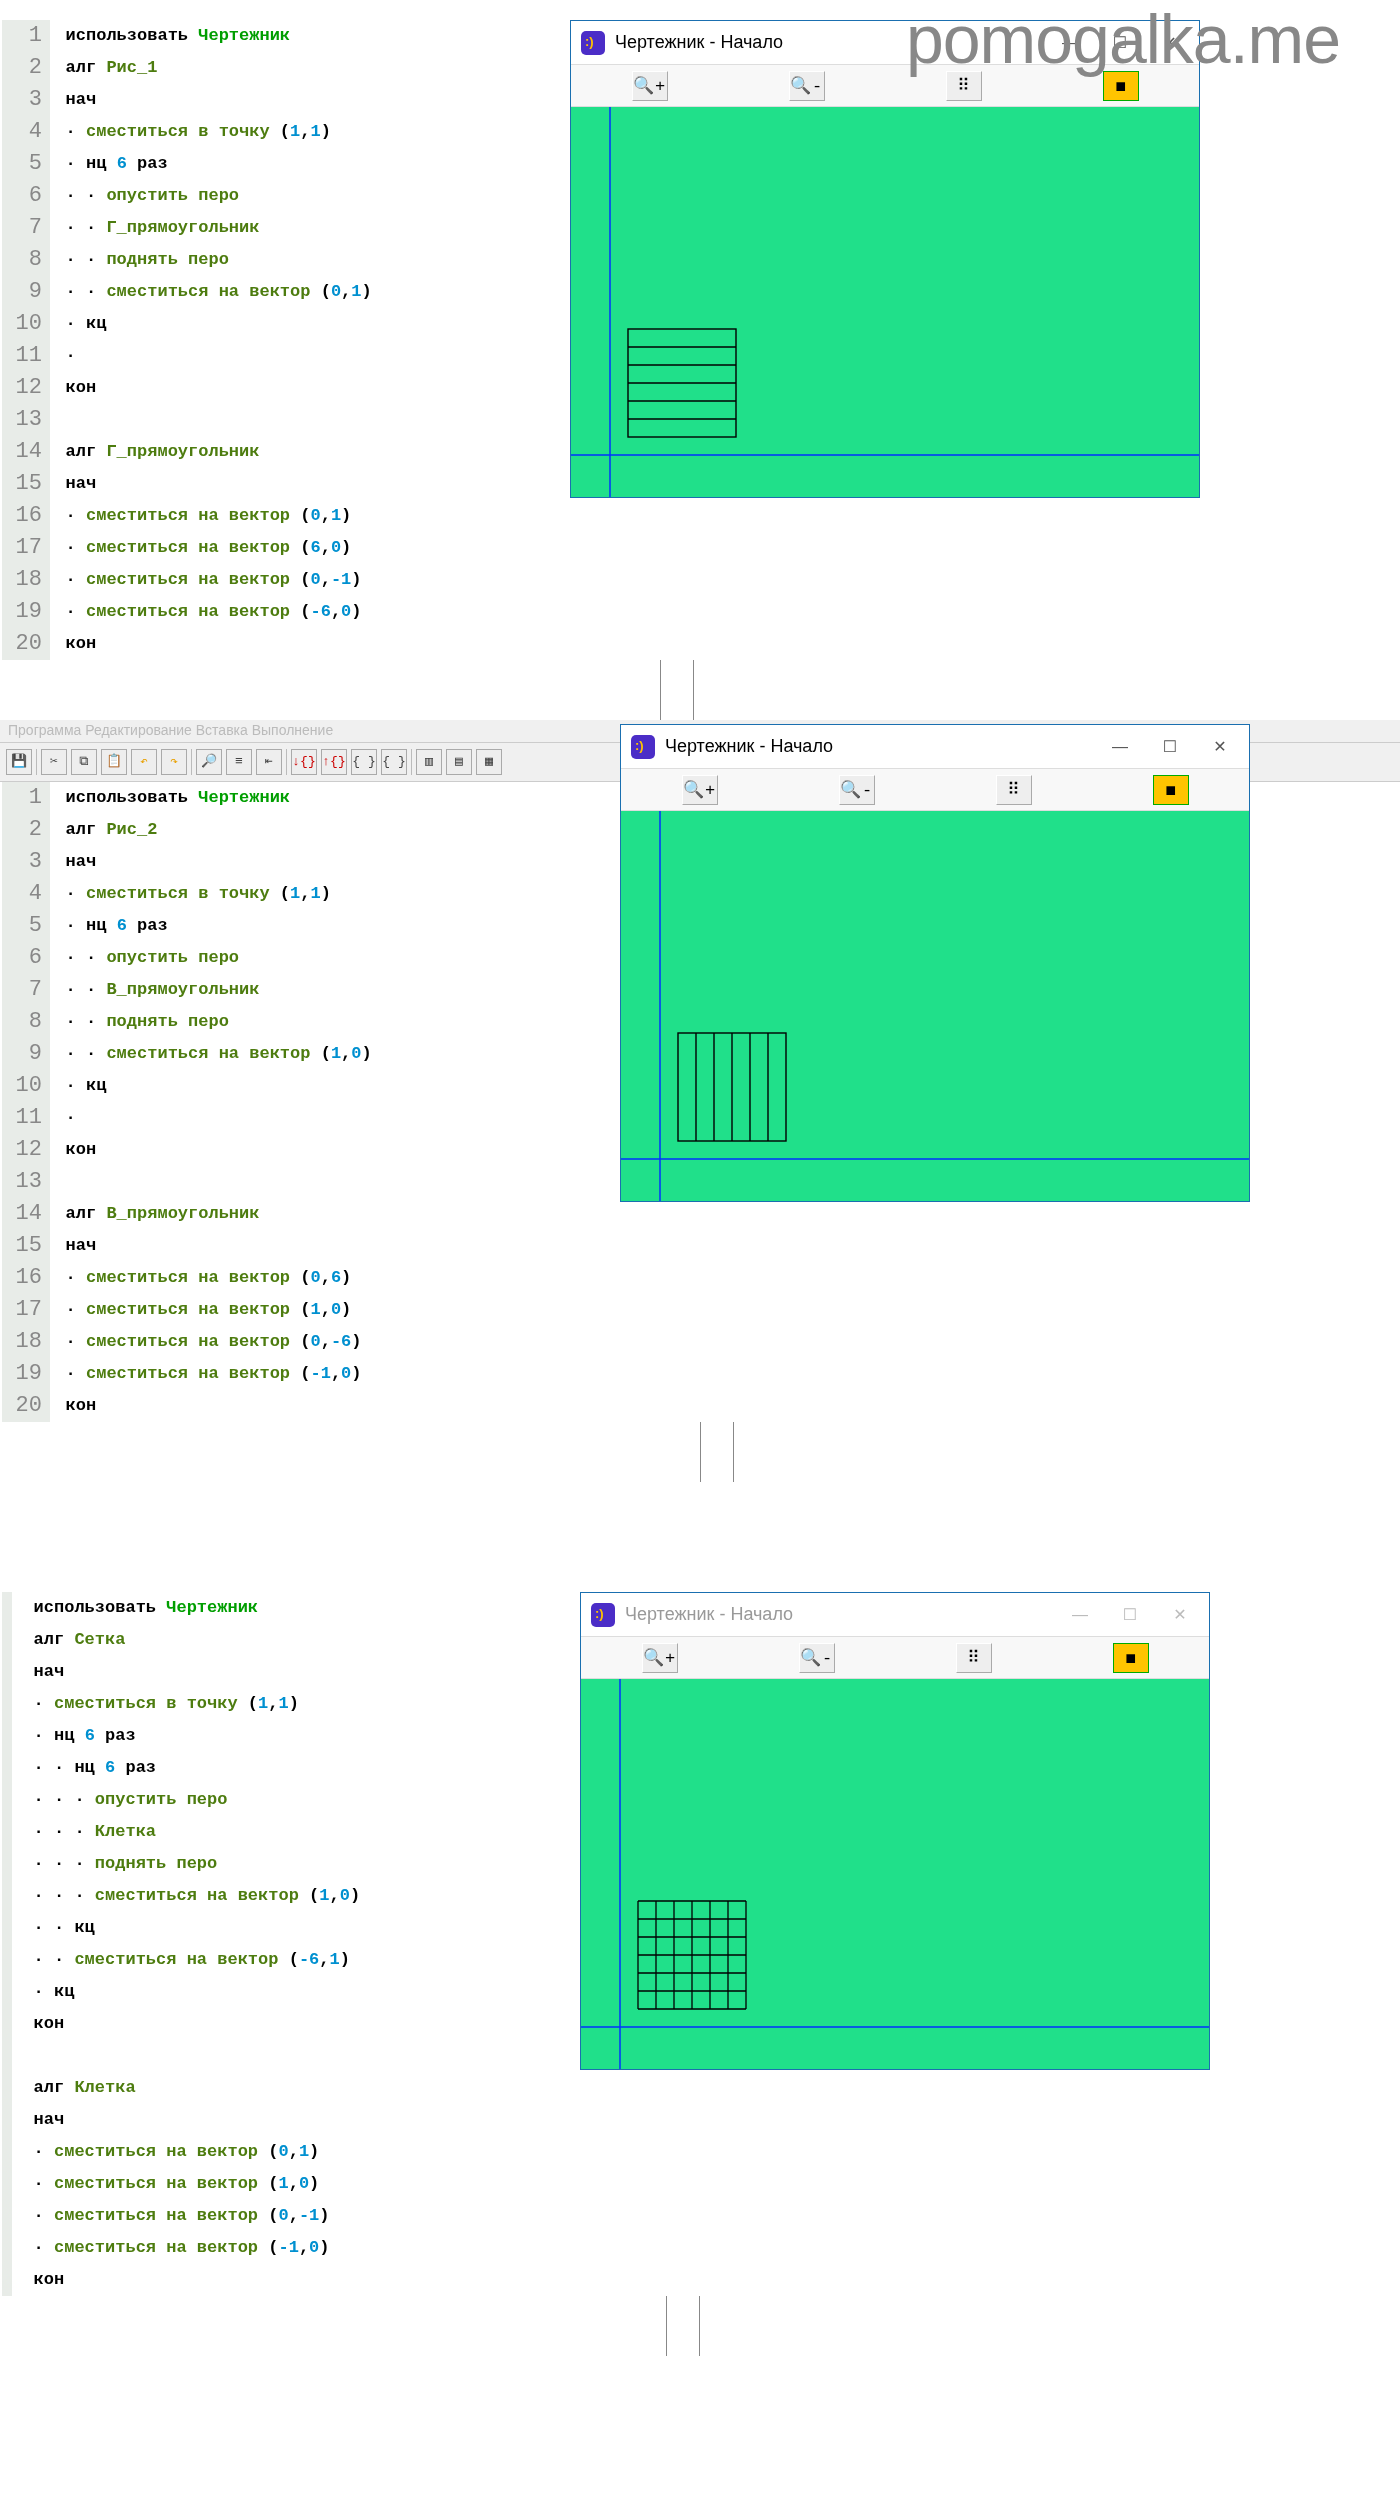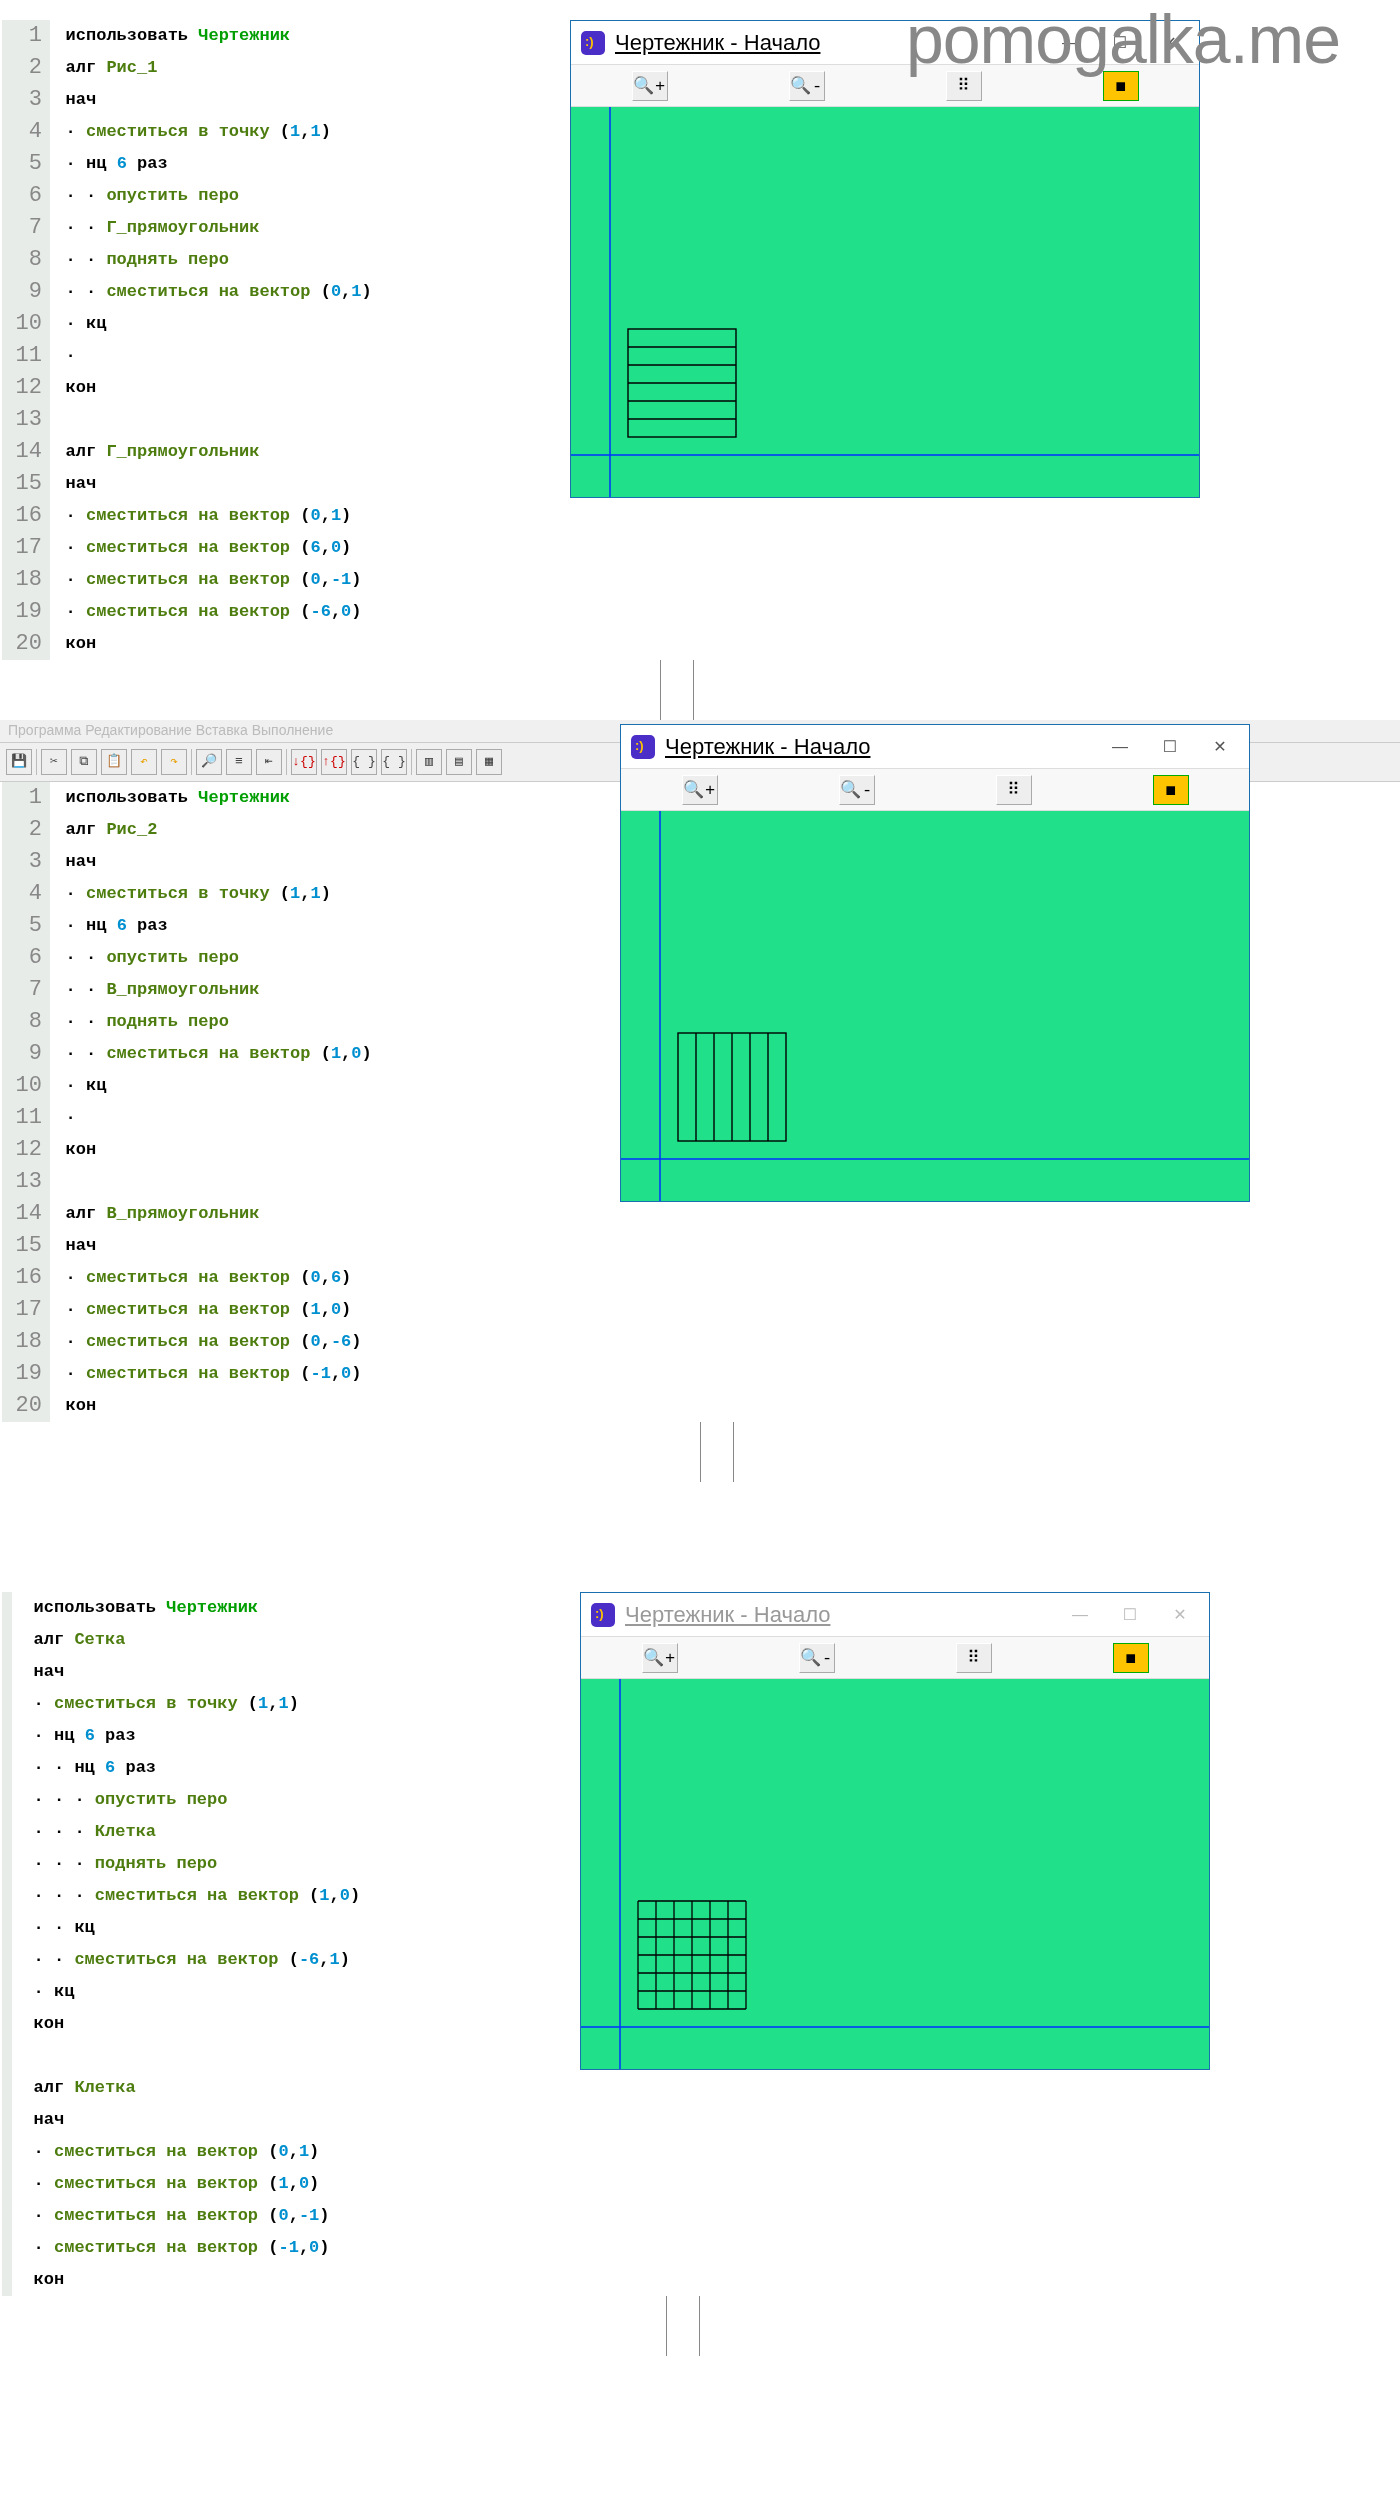--- a/index.html
+++ b/index.html
@@ -108,23 +108,22 @@
   .titlebar .app-icon::after {
     content: ":)";
     color: #ffc300;
     font-size: 13px;
     position: absolute;
     top: 3px; left: 4px;
     font-weight: bold;
   }
   .titlebar .title-text {
     flex: 1;
-    font-size: 22px;
+    font-size: 18px;
     color: #000;
-    text-decoration: underline;
   }
   .titlebar .win-btn {
     width: 50px;
     height: 38px;
     text-align: center;
     line-height: 38px;
     font-size: 16px;
     color: #555;
     cursor: pointer;
   }

